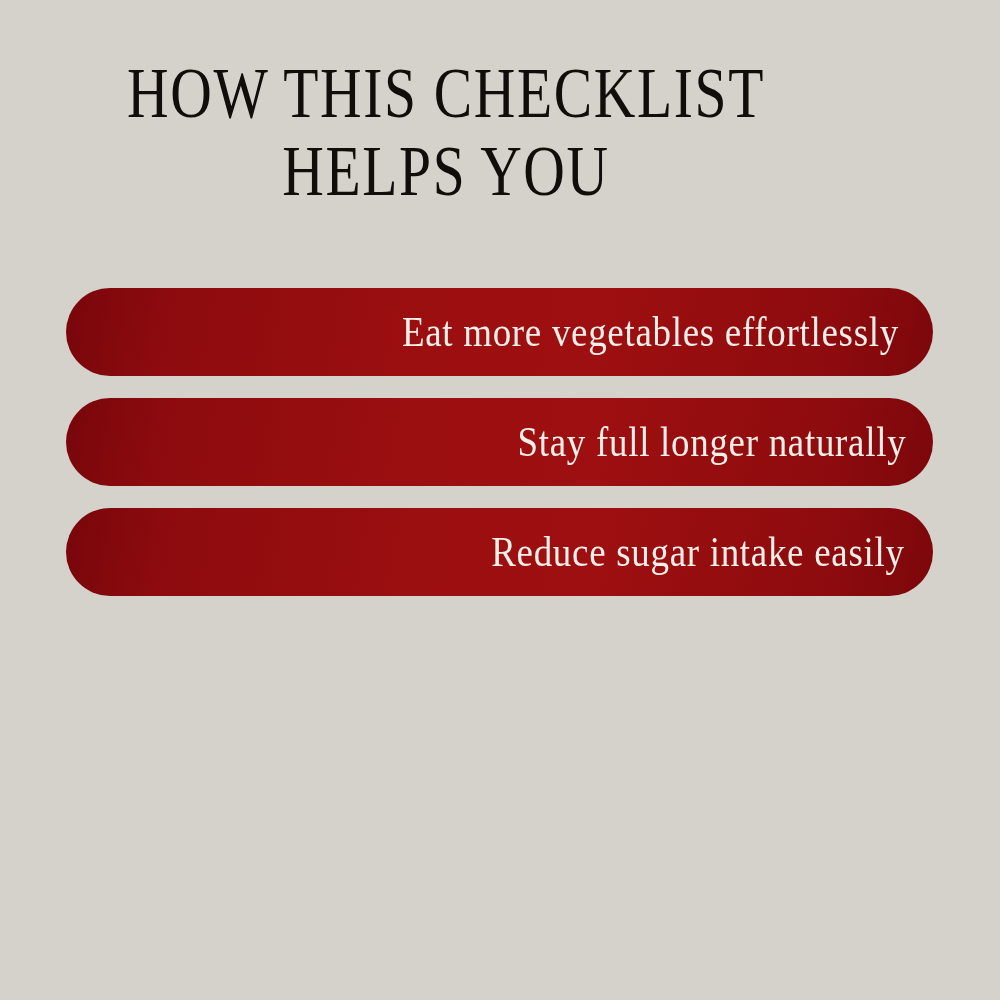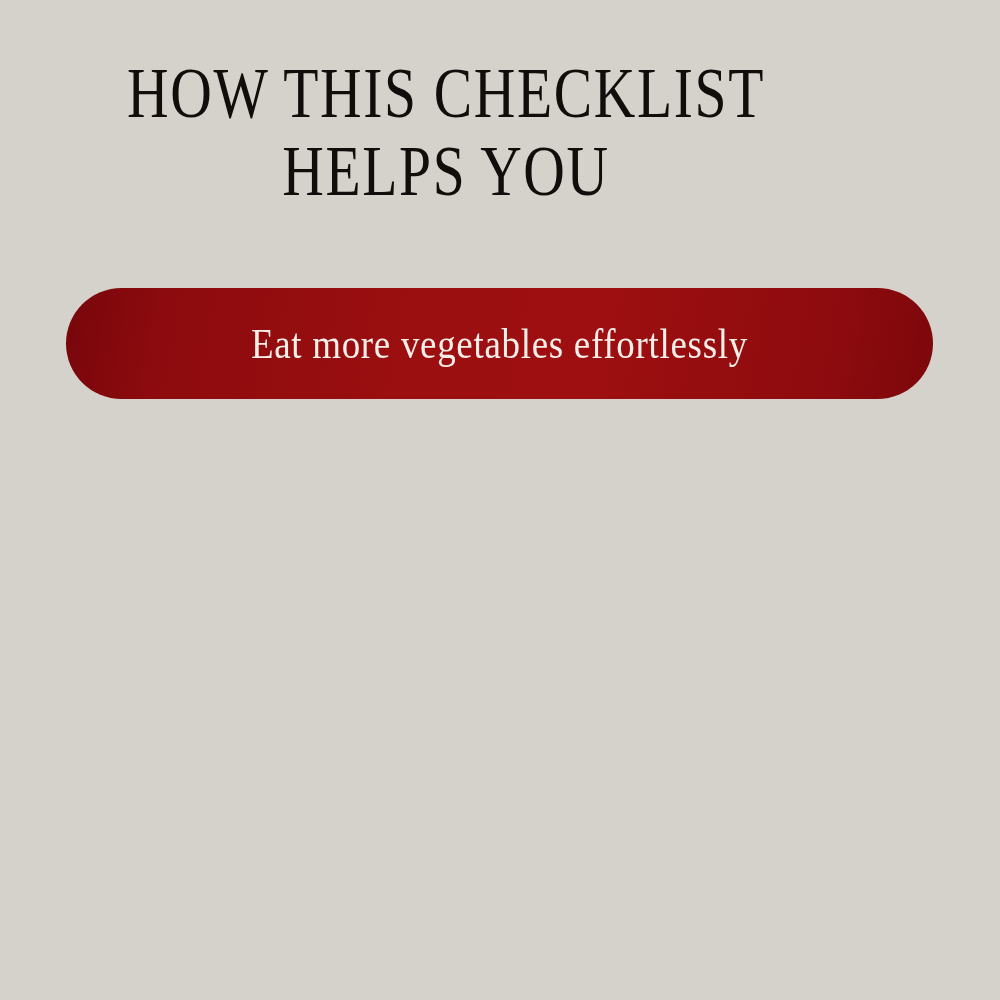--- a/index.html
+++ b/index.html
@@ -50,32 +50,32 @@
     position: absolute;
     left: 66px;
     top: 288px;
     width: 867px;
     display: flex;
     flex-direction: column;
     gap: 22px;
   }
   .pill {
     position: relative;
-    height: 111px;
+    height: 88px;
     border-radius: 56px;
     background: linear-gradient(100deg,
                 #78060b 0%,
                 #8d0b0e 12%,
                 #9c0f10 42%,
                 #9d0f10 62%,
                 #8d0b0e 88%,
                 #7c070b 100%);
     display: flex;
     align-items: center;
-    justify-content: center;
+    justify-content: flex-end;
     overflow: hidden;
   }
   .pill-label {
     font-family: "Liberation Serif", "DejaVu Serif", serif;
     font-weight: 400;
     color: #f6efe9;
     font-size: 42px;
     line-height: 46px;
     letter-spacing: 0.8px;
     transform: scaleX(0.88);
@@ -93,19 +93,25 @@
     <span class="title-line l1">HOW THIS CHECKLIST</span>
     <span class="title-line l2">HELPS YOU</span>
   </div>
 
   <div class="pill-list">
 
     <div class="pill">
       <span class="pill-label">Eat more vegetables effortlessly</span>
     </div>
 
+    <div class="pill">
+      <span class="pill-label">Stay full longer naturally</span>
+    </div>
 
+    <div class="pill">
+      <span class="pill-label">Reduce sugar intake easily</span>
+    </div>
 
 
 
   </div>
 
 </div>
 
 </body></html>

